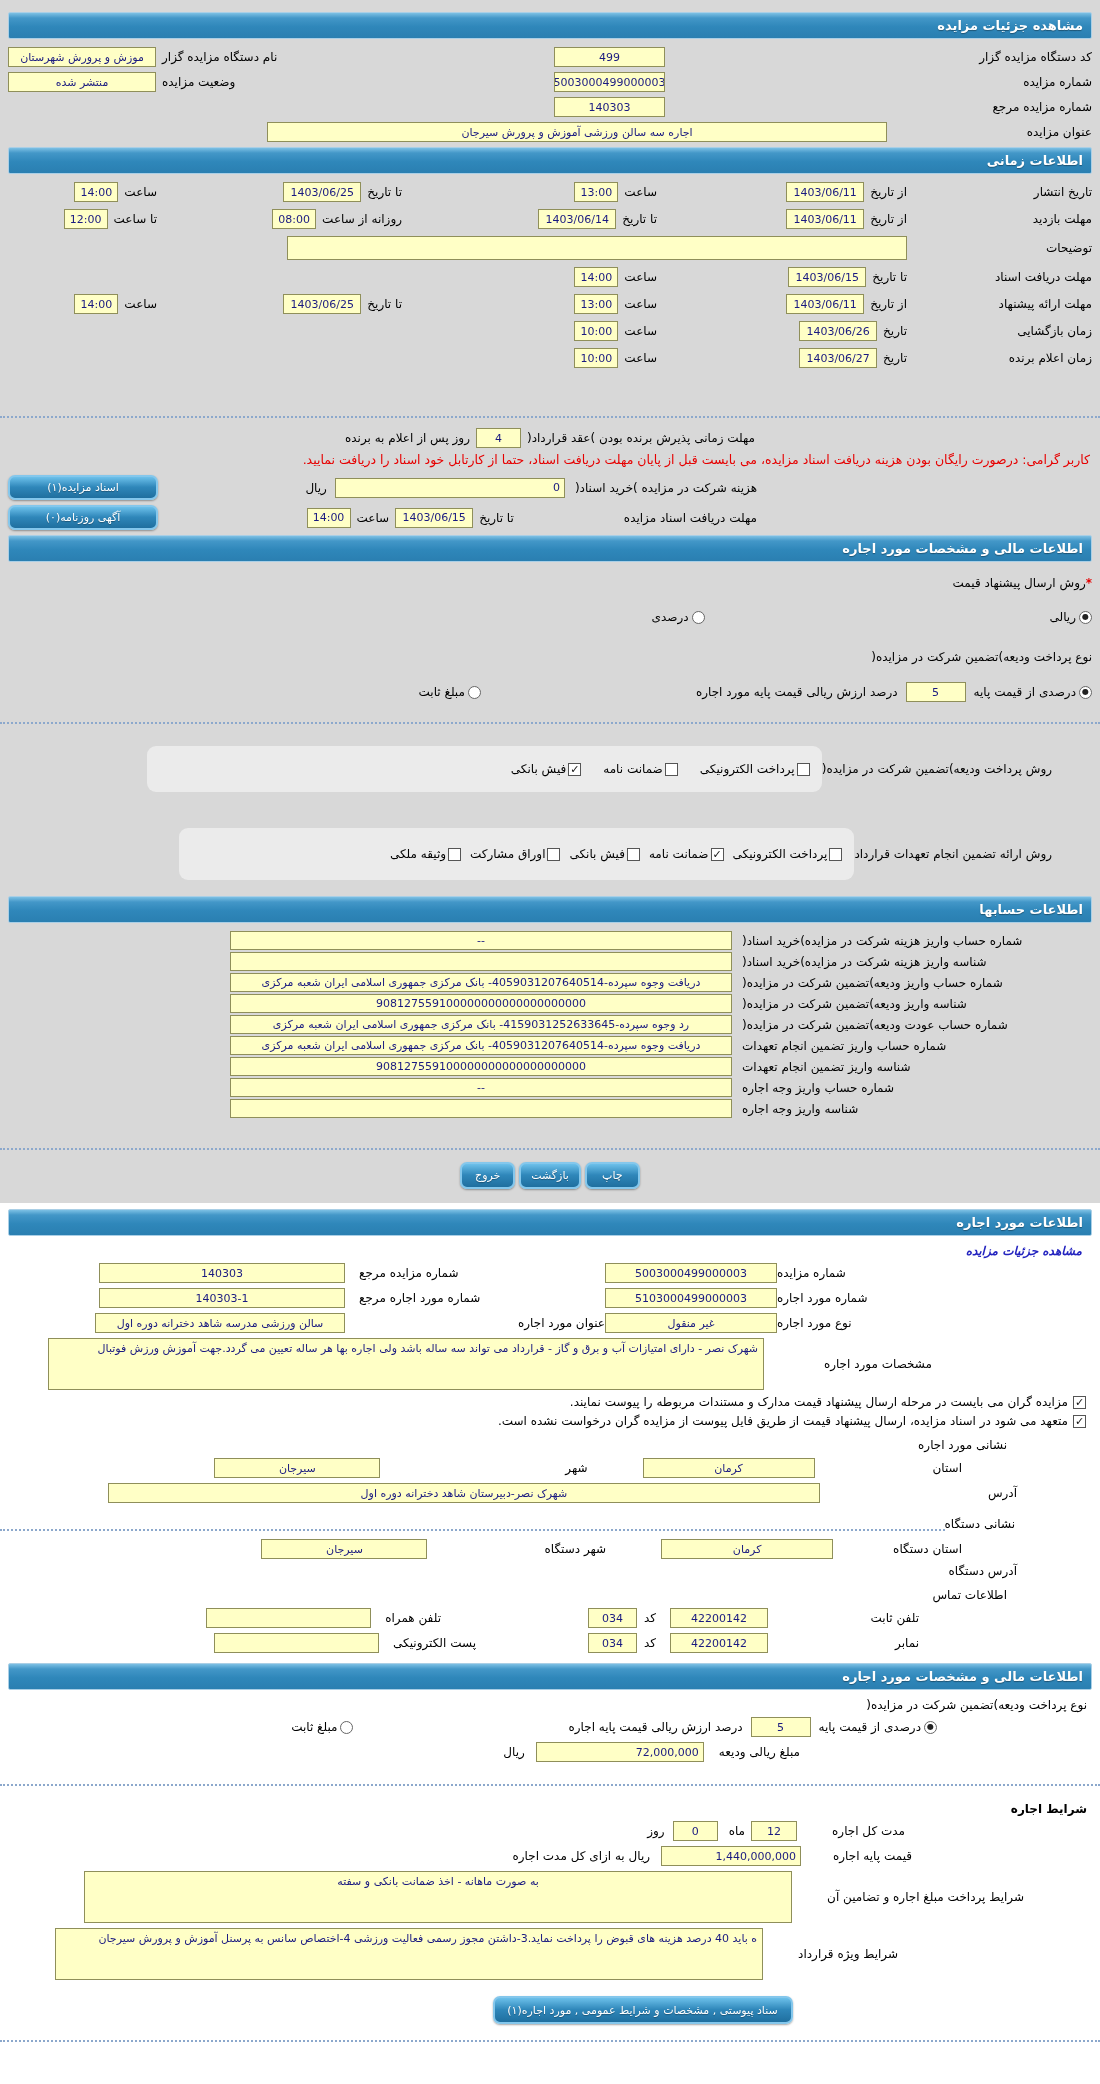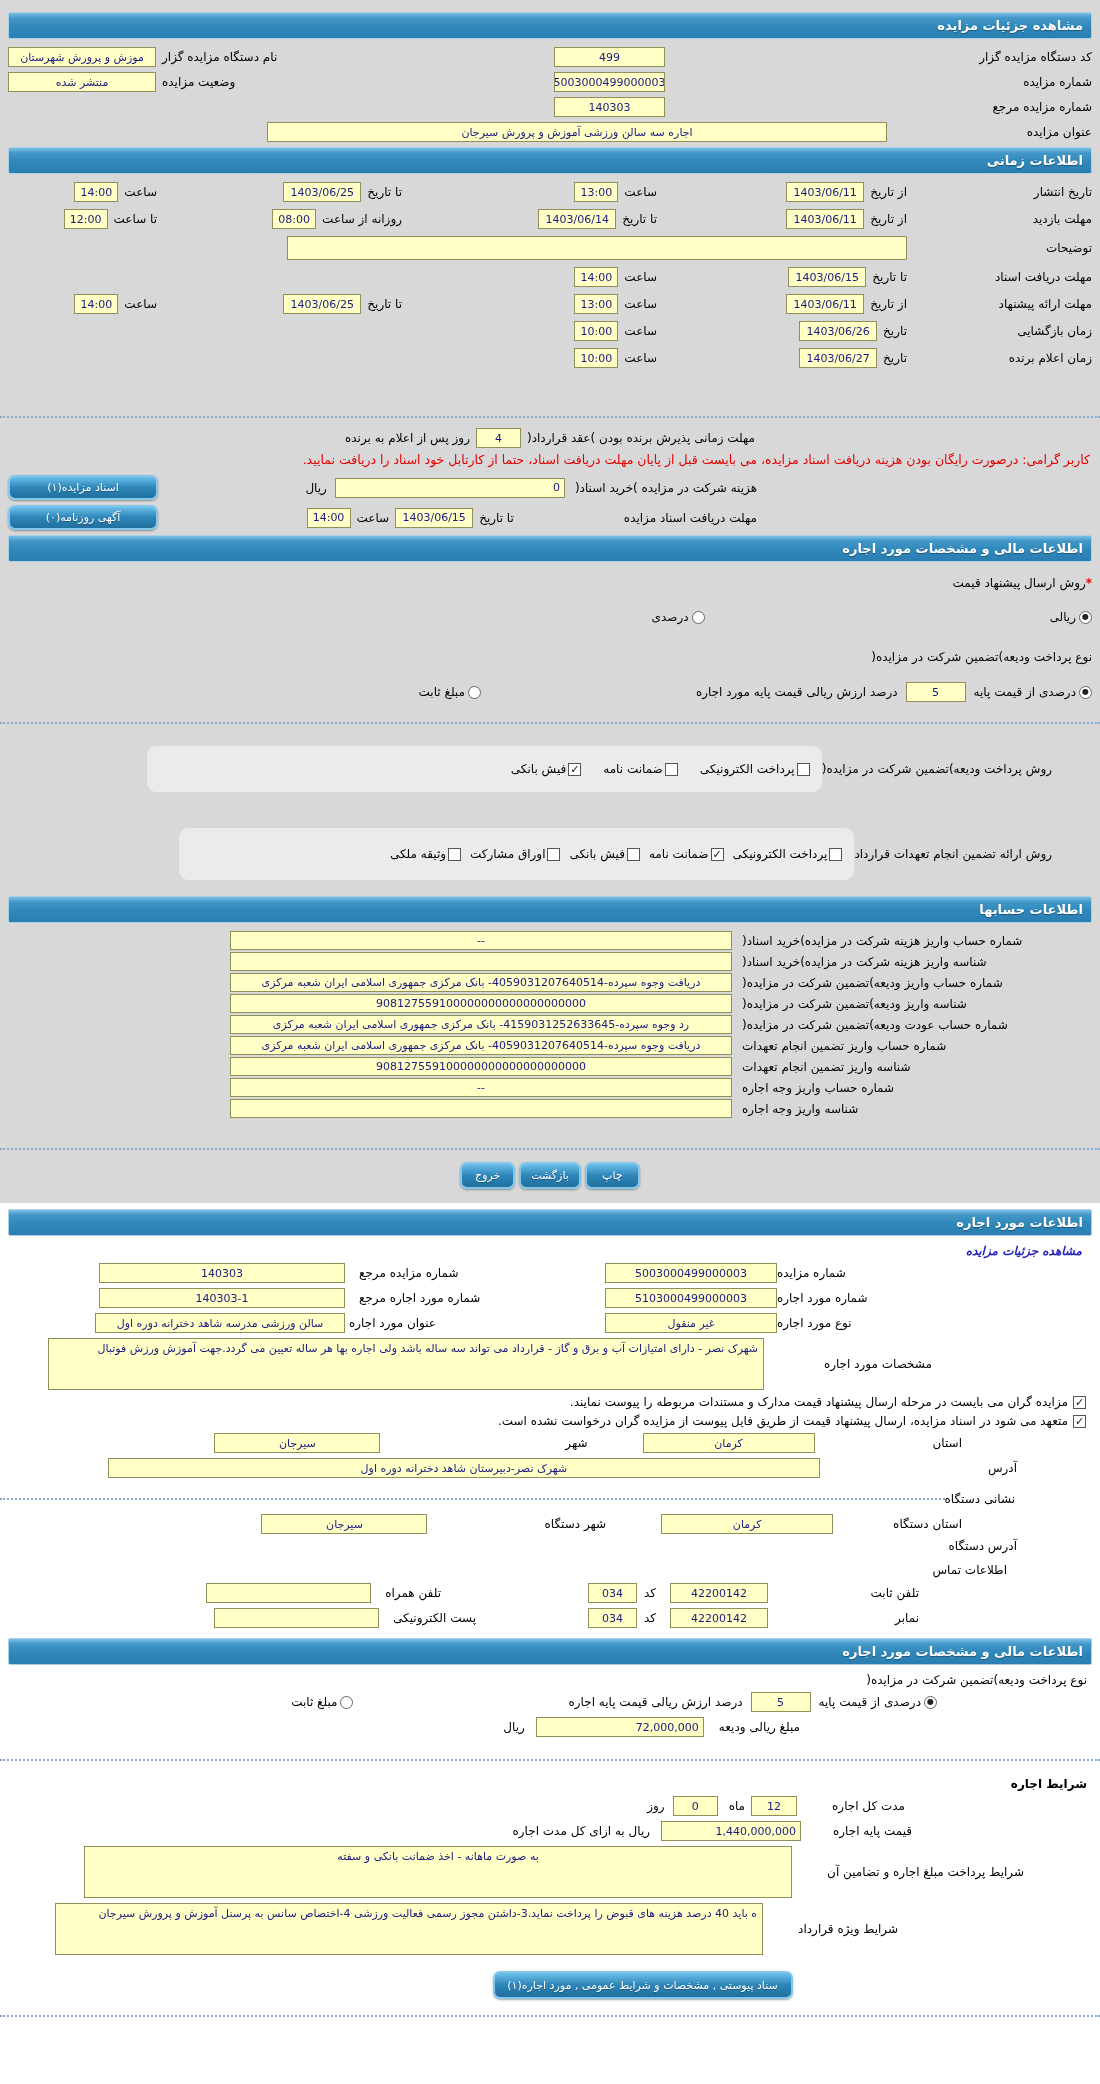--- a/index.html
+++ b/index.html
@@ -43,21 +43,21 @@
   .w246{width:246px}.w250{width:250px}.w620{width:620px}.w708{width:708px}.w712{width:712px}
 
   .gap6 { display:flex; align-items:center; gap:6px; }
   .pushL { margin-right:auto; } 
 
   .tgrid { display:grid; grid-template-columns:185px 250px 255px 245px 1fr; align-items:center; margin:7px 0; }
   .tg { display:flex; align-items:center; gap:6px; justify-self:start; }
 
   .dots { border-top:2px dotted #8ca8cc; margin:10px -8px; }
   .dotline { flex:1; border-top:2px dotted #8ca8cc; margin-left:-8px; }
-  .divrow { display:flex; align-items:center; margin:8px 0; }
+  .divrow { display:flex; align-items:flex-end; margin:8px 0; }
 
   .btn {
     background:linear-gradient(180deg,#6cc0ea 0%,#2f87ba 48%,#1f6f9f 100%);
     border:2px solid #84c7ec; border-radius:7px;
     color:#fff; font-size:11px; font-family:"DejaVu Sans",sans-serif;
     padding:4px 10px; cursor:pointer; white-space:nowrap;
     box-shadow:0 1px 2px rgba(0,0,0,.35); text-shadow:0 1px 1px rgba(0,0,0,.3);
   }
   .btn.side { width:150px; }
   .btn.nav { min-width:55px; height:27px; }
@@ -414,38 +414,41 @@
   <div class="row" style="padding-right:160px">
     <span class="lbl" style="width:155px; text-align:left">شماره مورد اجاره</span>
     <div class="inp w172">5103000499000003</div>
     <span class="lbl" style="width:260px; text-align:left; padding-left:14px">شماره مورد اجاره مرجع</span>
     <div class="inp w246">140303-1</div>
   </div>
 
   <div class="row" style="padding-right:160px">
     <span class="lbl" style="width:155px; text-align:left">نوع مورد اجاره</span>
     <div class="inp w172">غیر منقول</div>
-    <span class="lbl" style="width:260px; text-align:left; padding-left:4px">عنوان مورد اجاره</span>
+    <span class="lbl" style="width:260px; text-align:right; padding-left:4px">عنوان مورد اجاره</span>
     <div class="inp w250">سالن ورزشی مدرسه شاهد دخترانه دوره اول</div>
   </div>
 
   <div class="row" style="padding-right:160px; align-items:center">
     <span class="lbl" style="width:160px; text-align:right">مشخصات مورد اجاره</span>
     <div class="ta" style="width:716px; margin-right:8px">شهرک نصر - دارای امتیازات آب و برق و گاز - قرارداد می تواند سه ساله باشد ولی اجاره بها هر ساله تعیین می گردد.جهت آموزش ورزش فوتبال</div>
   </div>
 
   <div class="row" style="padding-right:6px; gap:5px">
     <span class="cb">✓</span>
     <span class="lbl">مزایده گران می بایست در مرحله ارسال پیشنهاد قیمت مدارک و مستندات مربوطه را پیوست نمایند.</span>
   </div>
   <div class="row" style="padding-right:6px; gap:5px">
     <span class="cb">✓</span>
     <span class="lbl">متعهد می شود در اسناد مزایده، ارسال پیشنهاد قیمت از طریق فایل پیوست از مزایده گران درخواست نشده است.</span>
   </div>
 
+  <div class="row heading" style="padding-right:85px">
+    <span class="lbl">نشانی مورد اجاره</span>
+  </div>
 
   <div class="row" style="padding-right:130px">
     <span class="lbl">استان</span>
     <div class="inp w172" style="margin-right:118px">کرمان</div>
     <span class="lbl" style="margin-right:55px">شهر</span>
     <div class="inp w166" style="margin-right:185px">سیرجان</div>
   </div>
 
   <div class="row" style="padding-right:75px">
     <span class="lbl">آدرس</span>

